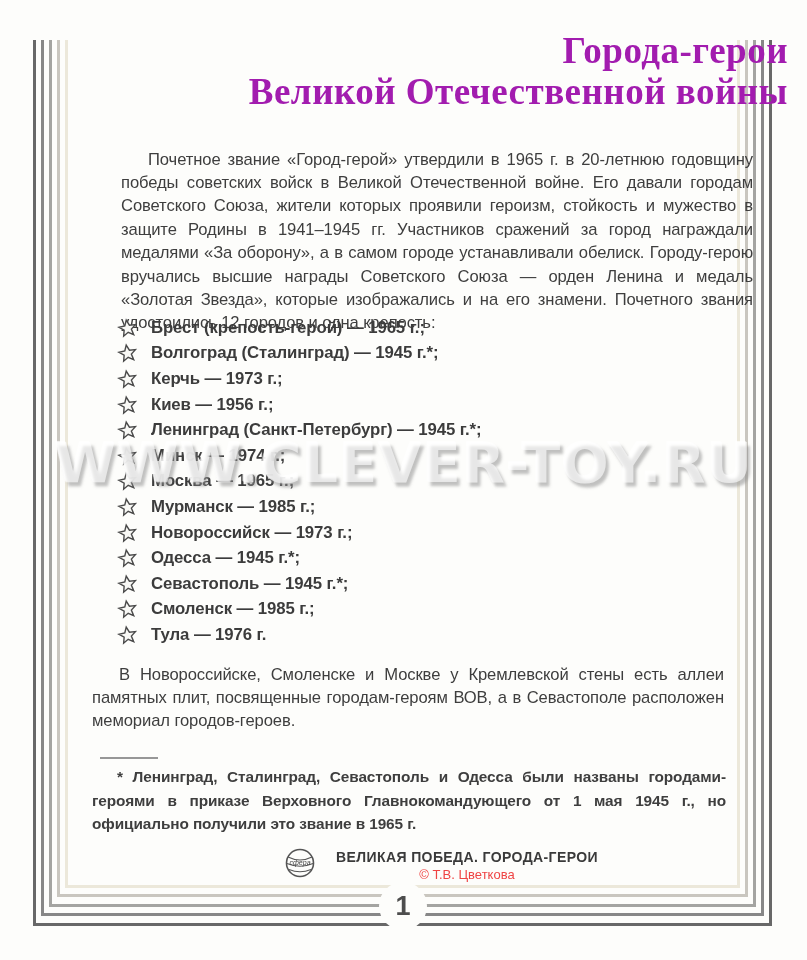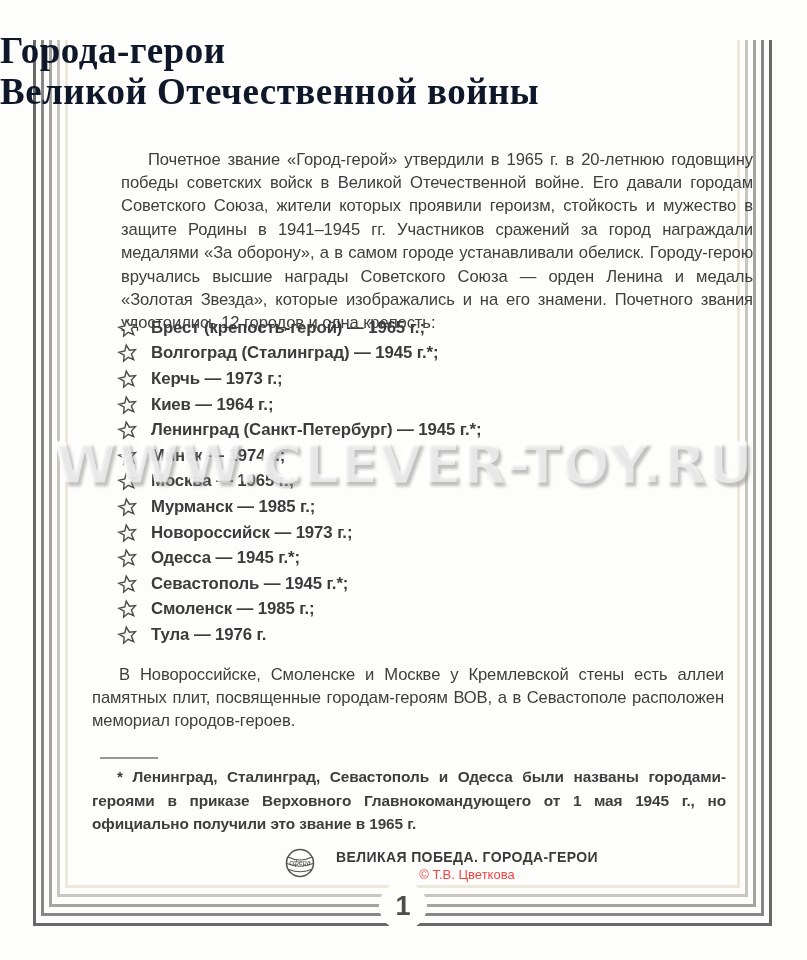--- a/index.html
+++ b/index.html
@@ -10,23 +10,23 @@
   }
   
   .frame{position:absolute;top:40px;border:3px solid;border-top:none;}
   .f1{left:33px;right:35px;bottom:34px;border-color:#686868;}
   .f2{left:41px;right:43px;bottom:44px;border-color:#878787;}
   .f3{left:49px;right:51px;bottom:53px;border-color:#a4a4a1;}
   .f4{left:57px;right:59px;bottom:63px;border-color:#c9c6bf;}
   .f5{left:65px;right:67px;bottom:72px;border-color:#ece8da;}
 
   .title{
-    position:absolute;top:30px;left:0;width:788px;text-align:left;
+    position:absolute;top:30px;left:0;width:788px;text-align:right;
     font-family:"Liberation Serif",serif;font-weight:bold;
-    font-size:37px;line-height:41px;color:#0f172a;letter-spacing:.5px;
+    font-size:37px;line-height:41px;color:#a21caf;letter-spacing:.5px;
   }
   .intro,.outro{
     position:absolute;left:92px;width:632px;
     font-size:16.6px;line-height:23.4px;text-align:justify;
     text-indent:27px;letter-spacing:-.1px;
   }
   .intro{top:131px;margin-left:29px;}
   .outro{top:646px;}
 
   .city-list{
@@ -97,21 +97,21 @@
     <li>
       <svg class="star" viewBox="0 0 24 24">
           <path d="M12 2.3 L14.8 9 L22 9.5 L16.4 14 L18.1 21 L12 17.2 L5.9 21 L7.6 14 L2 9.5 L9.2 9 Z" fill="#f8f8f5" stroke="#4a4a4a" stroke-width="1.7"></path>
         </svg>
       <span>Керчь — 1973 г.;</span>
     </li>
     <li>
       <svg class="star" viewBox="0 0 24 24">
           <path d="M12 2.3 L14.8 9 L22 9.5 L16.4 14 L18.1 21 L12 17.2 L5.9 21 L7.6 14 L2 9.5 L9.2 9 Z" fill="#f8f8f5" stroke="#4a4a4a" stroke-width="1.7"></path>
         </svg>
-      <span>Киев — 1964 г.;</span>
+      <span>Киев — 1956 г.;</span>
     </li>
     <li>
       <svg class="star" viewBox="0 0 24 24">
           <path d="M12 2.3 L14.8 9 L22 9.5 L16.4 14 L18.1 21 L12 17.2 L5.9 21 L7.6 14 L2 9.5 L9.2 9 Z" fill="#f8f8f5" stroke="#4a4a4a" stroke-width="1.7"></path>
         </svg>
       <span>Ленинград (Санкт-Петербург) — 1945 г.*;</span>
     </li>
     <li>
       <svg class="star" viewBox="0 0 24 24">
           <path d="M12 2.3 L14.8 9 L22 9.5 L16.4 14 L18.1 21 L12 17.2 L5.9 21 L7.6 14 L2 9.5 L9.2 9 Z" fill="#f8f8f5" stroke="#4a4a4a" stroke-width="1.7"></path>

